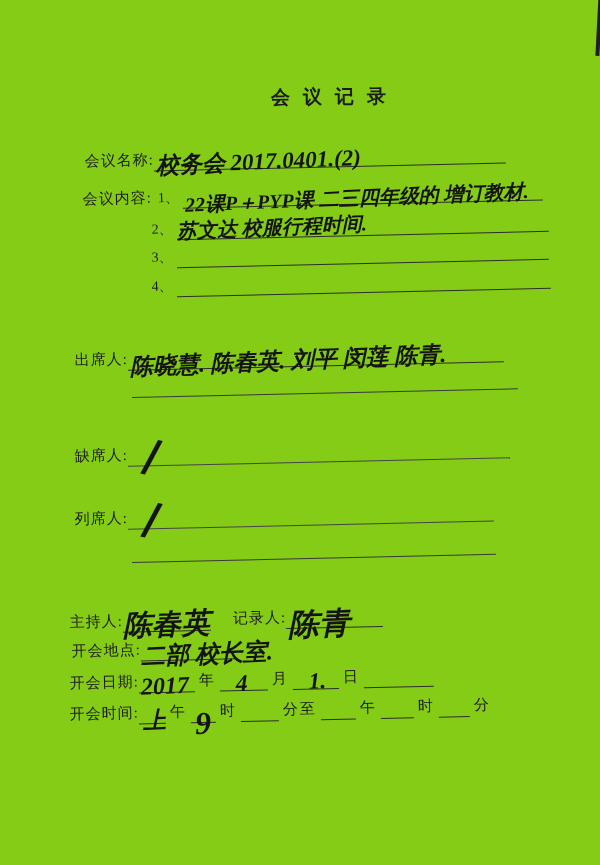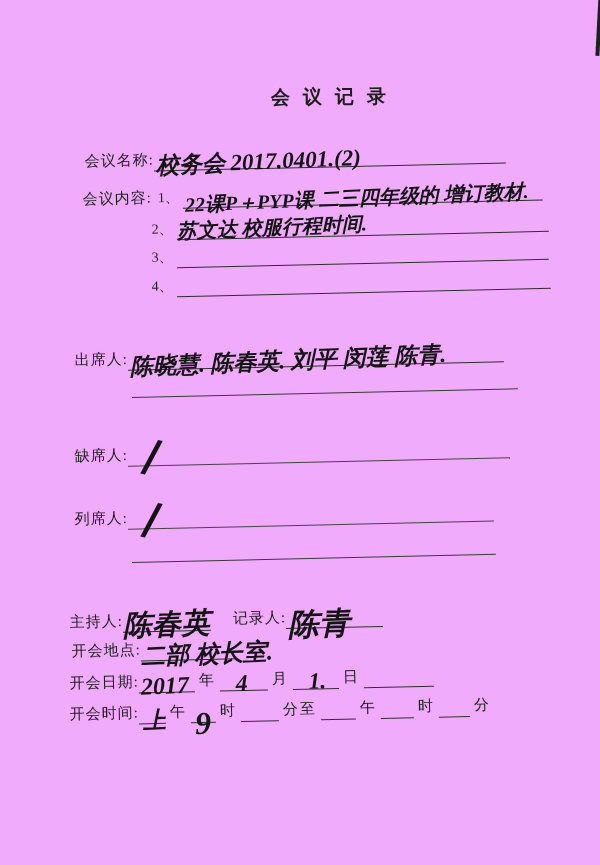--- a/index.html
+++ b/index.html
@@ -1,18 +1,18 @@
 <!DOCTYPE html>
 <html><head>
 <meta charset="utf-8">
 <style>
   html,body{margin:0;padding:0;background:#ddd;}
   .page{
     position:relative;width:600px;height:865px;margin:0 auto;
-    background:#f0abfc;overflow:hidden;
+    background:#84cc16;overflow:hidden;
     font-family:"Liberation Serif","DejaVu Serif",serif;
     color:#1c1c1c;
   }
   .title{
     position:absolute;left:70px;top:84px;width:530px;text-align:center;
     font-family:"Liberation Sans","DejaVu Sans",sans-serif;
     font-size:19px;font-weight:bold;letter-spacing:13px;
     transform:rotate(-0.6deg);white-space:nowrap;
   }
   .row{

